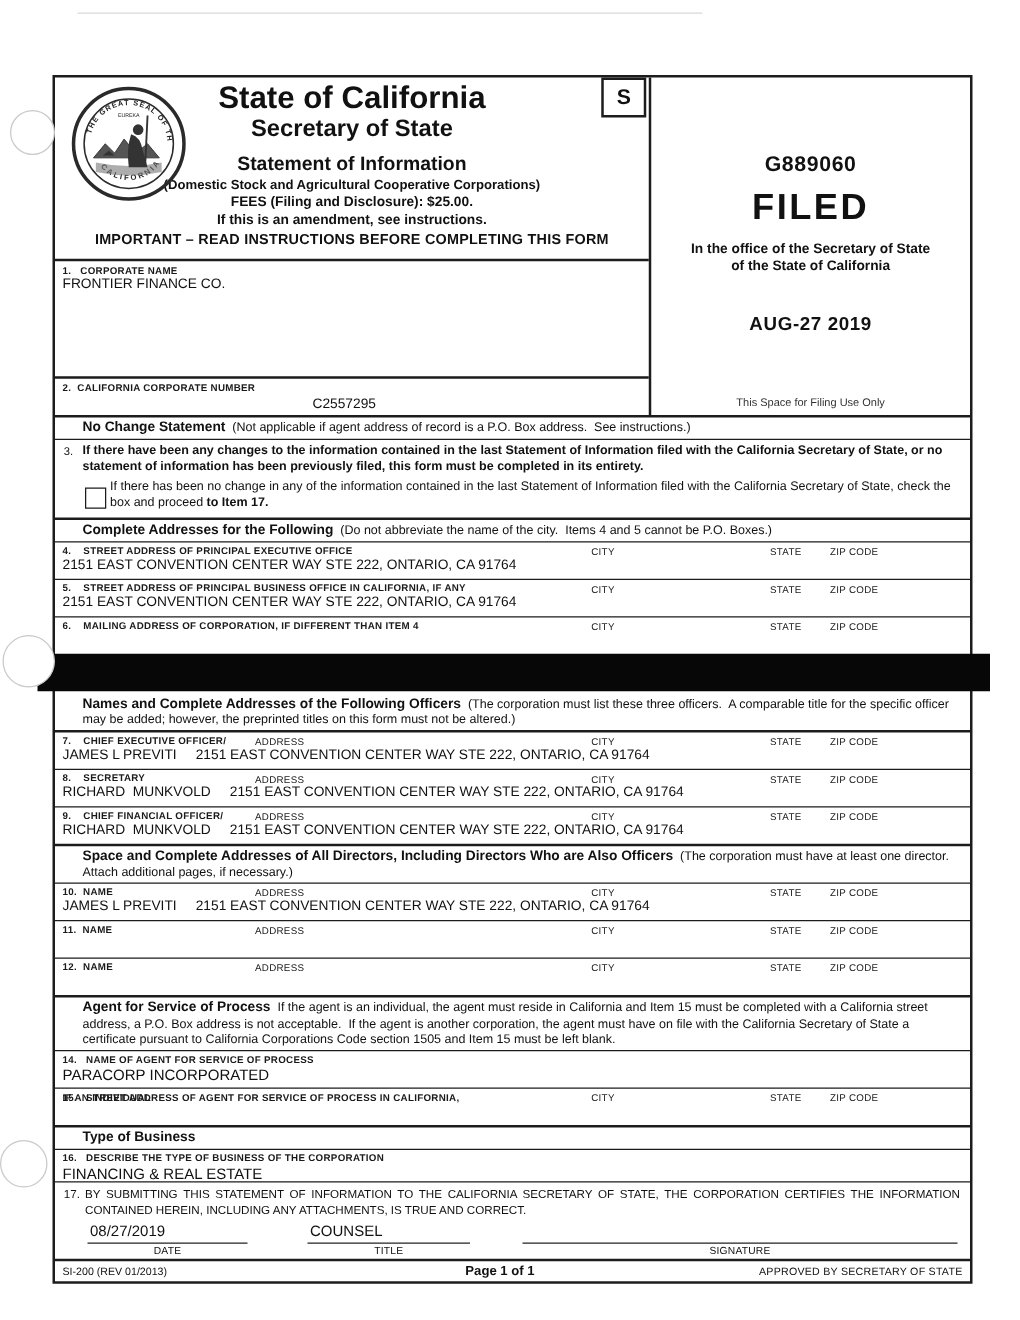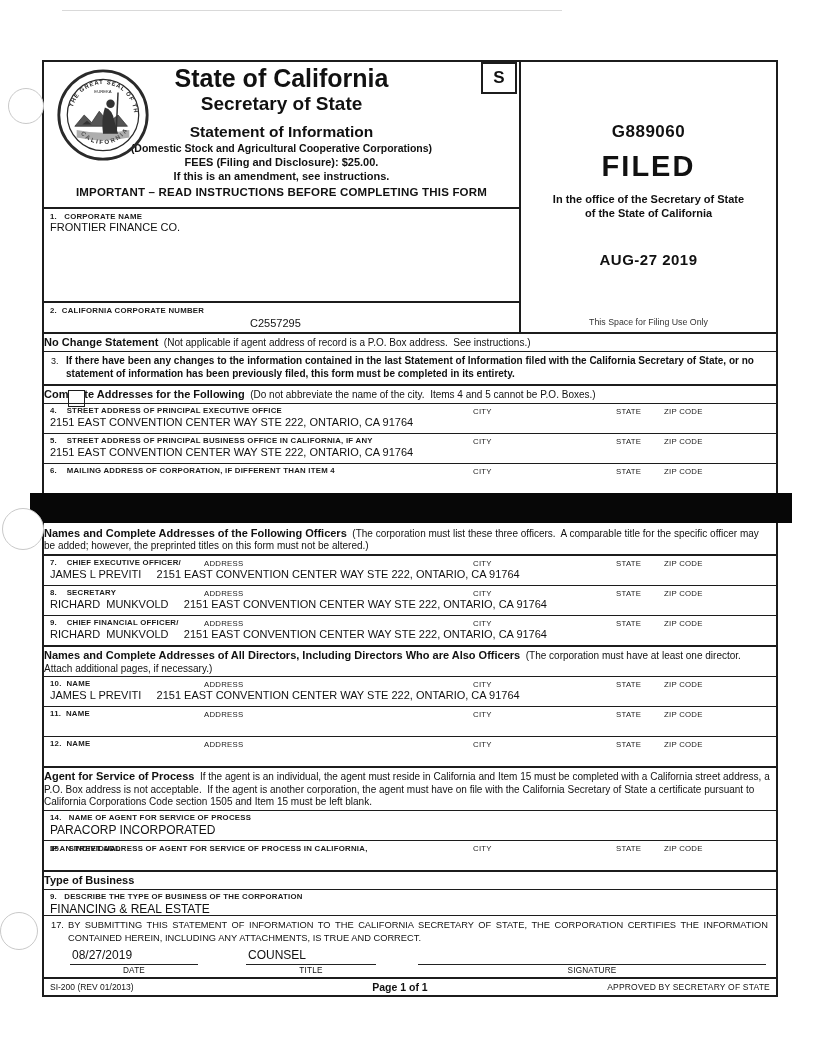--- a/index.html
+++ b/index.html
@@ -29,21 +29,21 @@
   .val{font-size:11px;color:#111;white-space:pre-wrap;}
   .corp-num{margin-left:200px;margin-top:2px;}
   .right-col{flex:1;position:relative;text-align:center;}
   .file-no{font-size:17px;font-weight:bold;margin-top:60px;letter-spacing:.5px;}
   .filed{font-size:29px;font-weight:bold;letter-spacing:2px;margin-top:8px;}
   .office{font-size:11px;font-weight:bold;line-height:1.25;margin-top:10px;}
   .fdate{font-size:15px;font-weight:bold;margin-top:30px;letter-spacing:.5px;}
   .space-note{position:absolute;bottom:5px;width:100%;font-size:8.8px;color:#333;}
 
   
-  .sec-hd{border-top:2px solid #1c1c1c;padding:2px 6px 1px 0;font-size:10px;line-height:1.25;}
+  .sec-hd{border-top:2px solid #1c1c1c;padding:2px 6px 1px 22px;font-size:10px;line-height:1.25;}
   .sec-hd b{font-size:11px;}
   .sec-note{font-size:10px;white-space:pre-wrap;}
   .row{position:relative;border-top:2px solid #1c1c1c;padding:2px 10px 1px 6px;}
   .row.thin{border-top-width:1.5px;}
   .cols span{position:absolute;top:3px;}
   .c-addr{left:160px;} .c-city{left:429px;} .c-state{left:572px;} .c-zip{left:620px;}
   .rowval{font-size:11px;margin-top:1px;white-space:pre-wrap;}
 
   
   .item3{position:relative;padding:2px 8px 4px 22px;font-size:10px;}
@@ -140,20 +140,23 @@
       </div>
     </div>
 
     <div class="sec-hd">
       <b>No Change Statement</b><span class="sec-note">  (Not applicable if agent address of record is a P.O. Box address.  See instructions.)</span>
     </div>
     <div class="item3 row thin">
       <span class="num">3.</span>
       <div class="p-bold">If there have been any changes to the information contained in the last Statement of Information filed with the California Secretary of State, or no statement of information has been previously filed, this form must be completed in its entirety.</div>
       <span class="checkbox"></span>
+      <div class="p-cb">
+        <span>If there has been no change in any of the information contained in the last Statement of Information filed with the California Secretary of State, check the box and proceed </span><b>to Item 17.</b>
+      </div>
     </div>
 
     <div class="sec-hd">
       <b>Complete Addresses for the Following</b><span class="sec-note">  (Do not abbreviate the name of the city.  Items 4 and 5 cannot be P.O. Boxes.)</span>
     </div>
     <div class="row thin cols" style="height:26px;">
       <div class="lbl">4.    STREET ADDRESS OF PRINCIPAL EXECUTIVE OFFICE</div>
       <span class="lbl lbl-n c-city">CITY</span>
       <span class="lbl lbl-n c-state">STATE</span>
       <span class="lbl lbl-n c-zip">ZIP CODE</span>
@@ -197,21 +200,21 @@
     <div class="row thin cols" style="height:26px;">
       <div class="lbl">9.    CHIEF FINANCIAL OFFICER/</div>
       <span class="lbl lbl-n c-addr">ADDRESS</span>
       <span class="lbl lbl-n c-city">CITY</span>
       <span class="lbl lbl-n c-state">STATE</span>
       <span class="lbl lbl-n c-zip">ZIP CODE</span>
       <div class="rowval">RICHARD  MUNKVOLD     2151 EAST CONVENTION CENTER WAY STE 222, ONTARIO, CA 91764</div>
     </div>
 
     <div class="sec-hd">
-      <b>Names and Complete Addresses of All Directors, Including Directors Who are Also Officers</b><span class="sec-note">  (The corporation must have at least one director.  Attach additional pages, if necessary.)</span>
+      <b>Space and Complete Addresses of All Directors, Including Directors Who are Also Officers</b><span class="sec-note">  (The corporation must have at least one director.  Attach additional pages, if necessary.)</span>
     </div>
     <div class="row thin cols" style="height:26px;">
       <div class="lbl">10.  NAME</div>
       <span class="lbl lbl-n c-addr">ADDRESS</span>
       <span class="lbl lbl-n c-city">CITY</span>
       <span class="lbl lbl-n c-state">STATE</span>
       <span class="lbl lbl-n c-zip">ZIP CODE</span>
       <div class="rowval">JAMES L PREVITI     2151 EAST CONVENTION CENTER WAY STE 222, ONTARIO, CA 91764</div>
     </div>
     <div class="row thin cols" style="height:26px;">
@@ -240,21 +243,21 @@
       <div class="lbl"><span>15.   STREET ADDRESS OF AGENT FOR SERVICE OF PROCESS IN CALIFORNIA, </span><span>IF AN INDIVIDUAL</span></div>
       <span class="lbl lbl-n c-city">CITY</span>
       <span class="lbl lbl-n c-state">STATE</span>
       <span class="lbl lbl-n c-zip">ZIP CODE</span>
     </div>
 
     <div class="sec-hd">
       <b>Type of Business</b>
     </div>
     <div class="row thin" style="height:22px;">
-      <div class="lbl">9.   DESCRIBE THE TYPE OF BUSINESS OF THE CORPORATION</div>
+      <div class="lbl">16.   DESCRIBE THE TYPE OF BUSINESS OF THE CORPORATION</div>
       <div class="rowval" style="font-size:12px;">FINANCING &amp; REAL ESTATE</div>
     </div>
 
     <div class="cert row thin">
       <span class="num">17.</span>
       <span>BY SUBMITTING THIS STATEMENT OF INFORMATION TO THE CALIFORNIA SECRETARY OF STATE, THE CORPORATION CERTIFIES THE INFORMATION CONTAINED HEREIN, INCLUDING ANY ATTACHMENTS, IS TRUE AND CORRECT.</span>
     </div>
     <div class="sigrow">
       <div class="sigcell w-date">
         <div class="sigval">08/27/2019</div>

